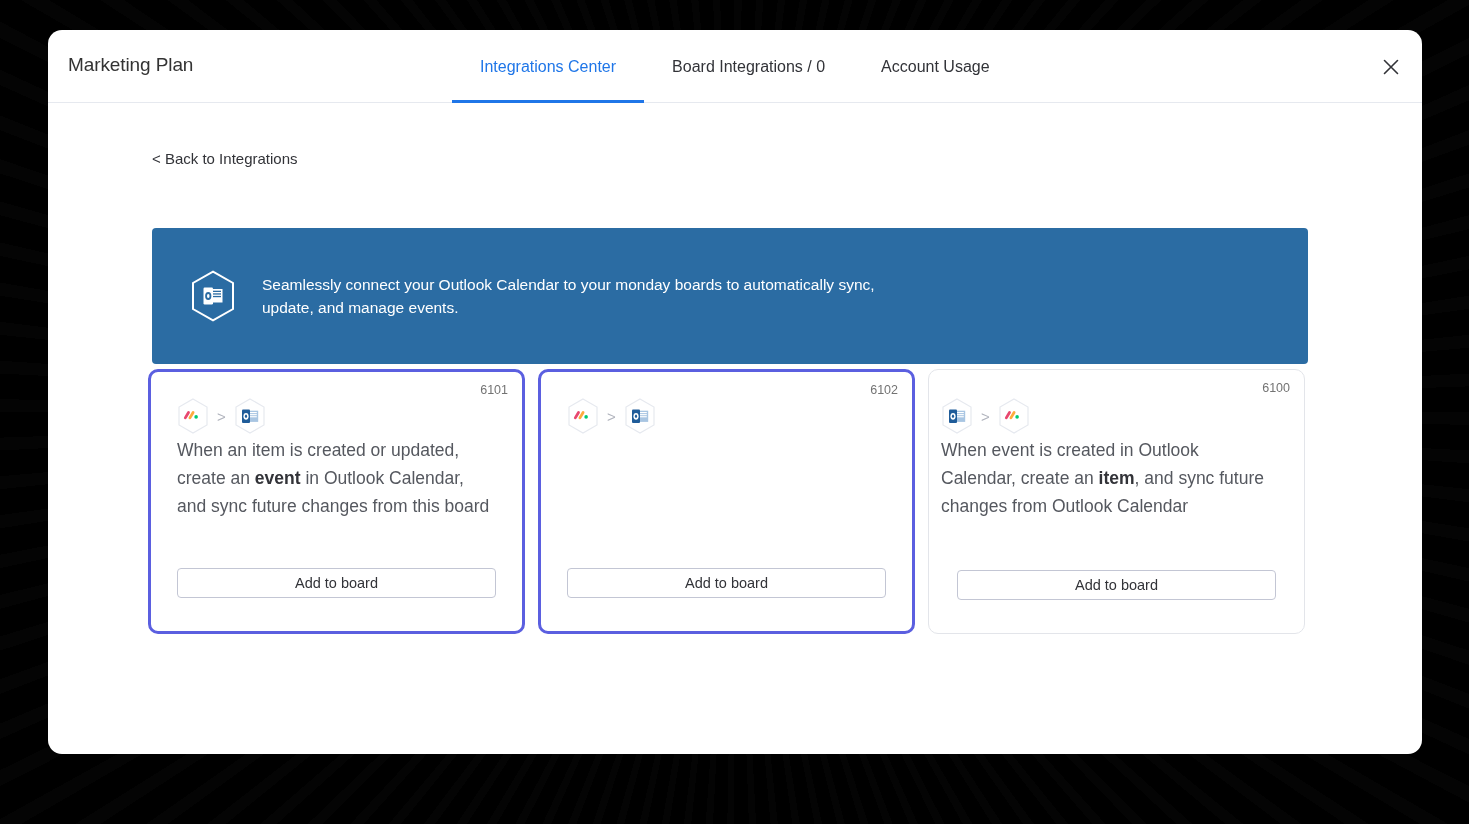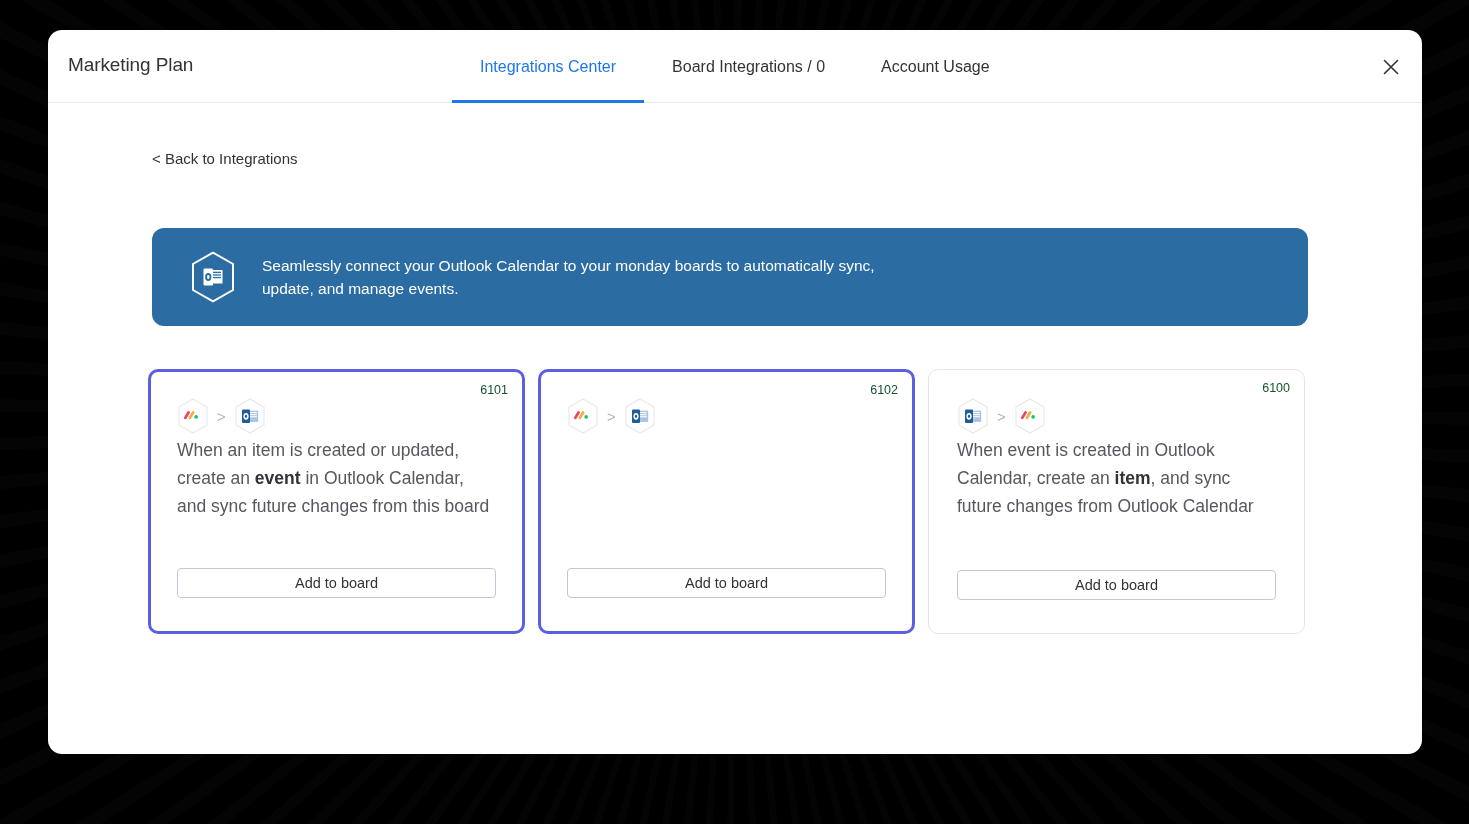--- a/index.html
+++ b/index.html
@@ -138,23 +138,23 @@
     cursor: pointer;
     white-space: nowrap;
   }
 
   
   #banner {
     position: absolute;
     left: 104px;
     top: 125px;
     width: 1156px;
-    height: 98px;
+    height: 136px;
     background: #2b6ca3;
-    border-radius: 12px;
+    border-radius: 4px;
     display: flex;
     align-items: center;
   }
 
   #banner-icon {
     margin-left: 38px;
     margin-right: 26px;
     width: 46px;
     height: 52px;
     flex: 0 0 auto;
@@ -187,30 +187,30 @@
     position: relative;
     padding: 20px 26px 0 26px;
   }
 
   .card.selected {
     border: 3px solid #5b5fe0;
   }
   .card.plain {
     border: 1px solid #e3e5ea;
     padding-top: 22px;
-    padding-left: 28px;
+    padding-left: 12px;
     padding-right: 28px;
   }
 
   .card-id {
     position: absolute;
     top: 11px;
     right: 14px;
     font-size: 12.5px;
-    color: #14532d;
+    color: #737373;
   }
 
   .card-icons {
     display: flex;
     align-items: center;
     gap: 6px;
     height: 40px;
     margin-top: 4px;
   }
 

